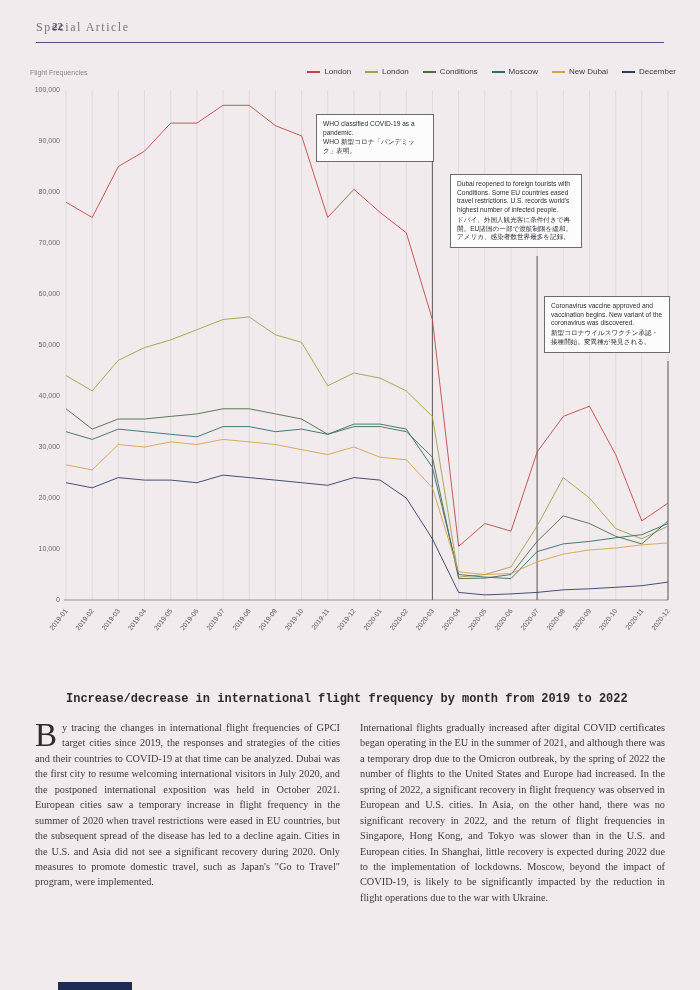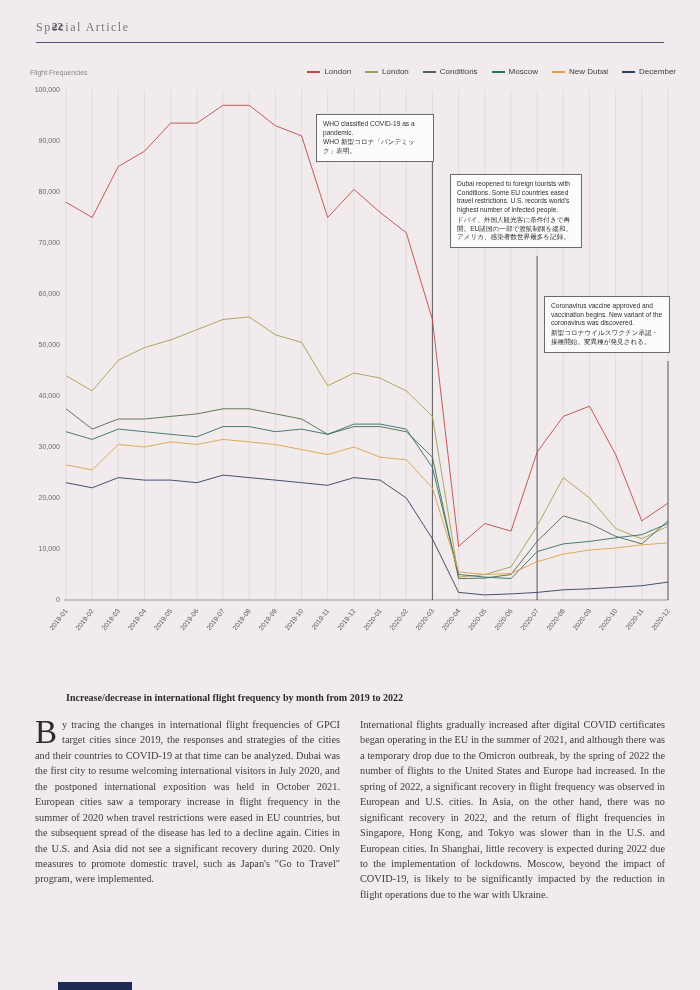--- a/index.html
+++ b/index.html
@@ -24,21 +24,21 @@
     position:absolute;box-sizing:border-box;background:#fdfcfd;border:1px solid #6d6a70;
     padding:5px 6px;font-family:"Liberation Sans",sans-serif;font-size:6.6px;line-height:1.32;color:#2f2d30;
     z-index:3;
   }
   .annotation-box p{margin:0;}
   .annotation-box .ja{margin-top:1px;}
   #box-pandemic{top:36px;left:296px;width:118px;}
   #box-dubai{top:96px;left:430px;width:132px;}
   #box-vaccine{top:218px;left:524px;width:126px;}
   
-  .caption{margin:10px 20px 0 22px;font-family:Liberation Serif, serif;font-weight:bold;font-size:10px;color:#2e2b2e;padding-left:44px;}
+  .caption{margin:10px 20px 0 22px;font-family:Liberation Mono, monospace;font-weight:bold;font-size:12px;color:#2e2b2e;padding-left:44px;}
   
   .article{display:flex;gap:20px;margin:14px 35px 0 35px;}
   .col{flex:1;font-size:10.3px;line-height:1.5;text-align:justify;}
   .col p{margin:0;}
   .col p.indent{text-indent:12px;}
   .dropcap{float:left;font-size:33px;line-height:0.82;padding:2px 5px 0 0;color:#2e2b2e;}
   
   .footer-bar{position:absolute;left:58px;bottom:0;width:74px;height:8px;background:#1f2a55;}
 </style>
 </head>

